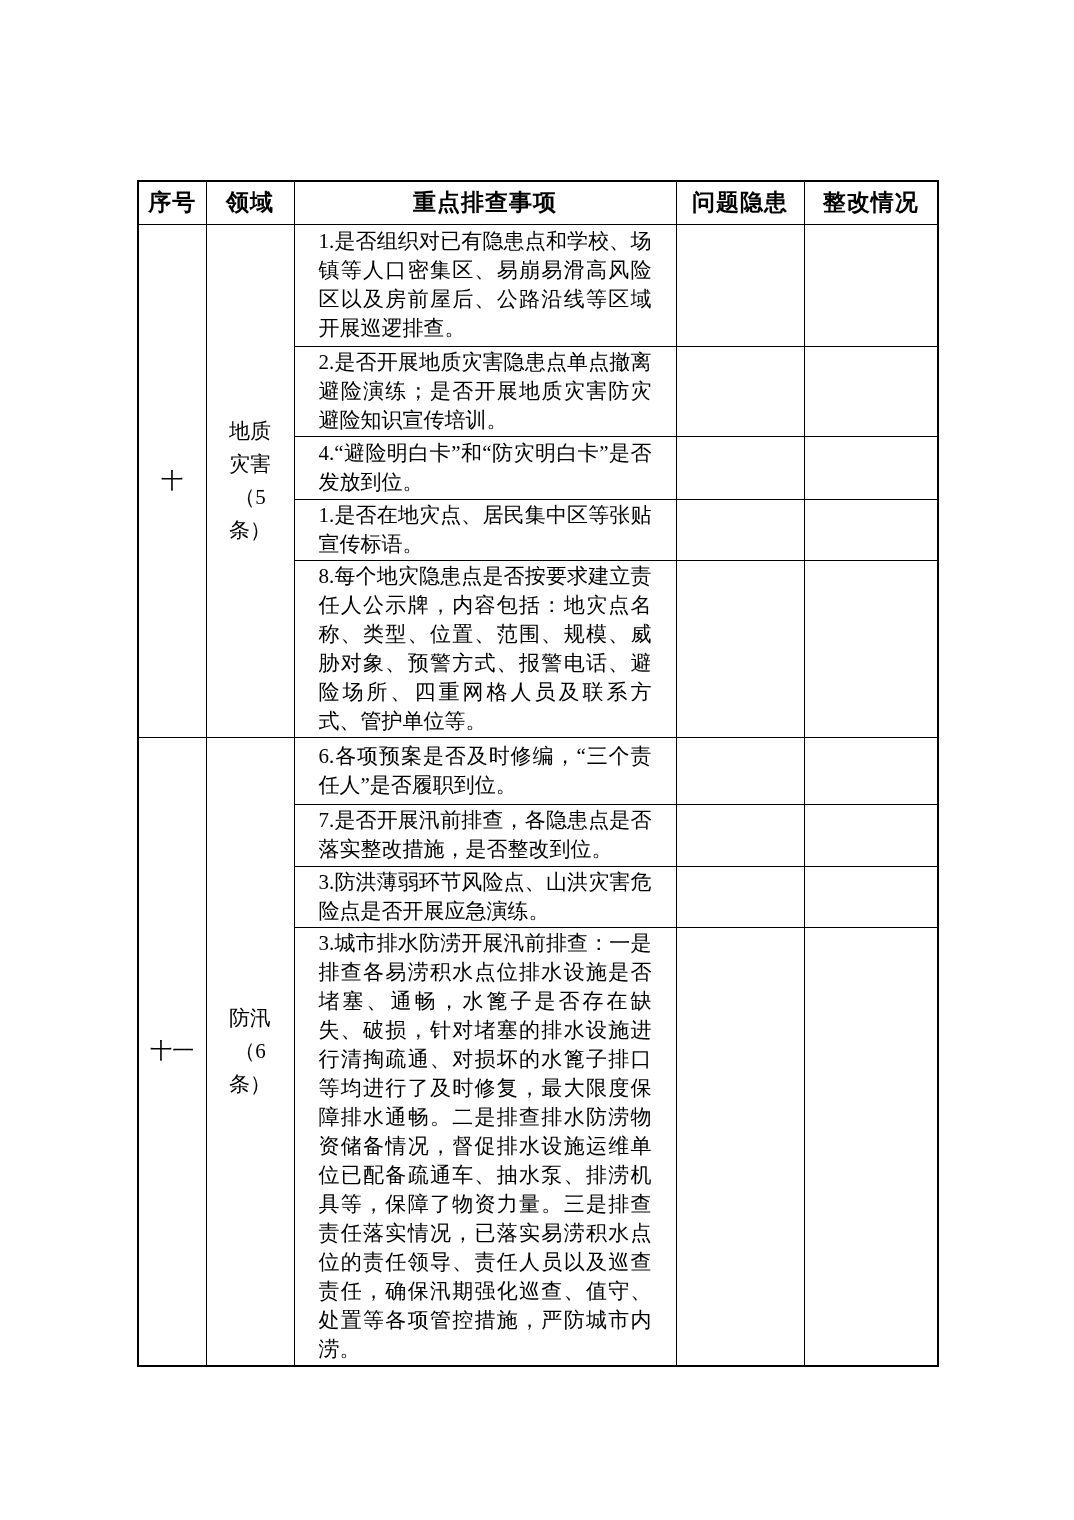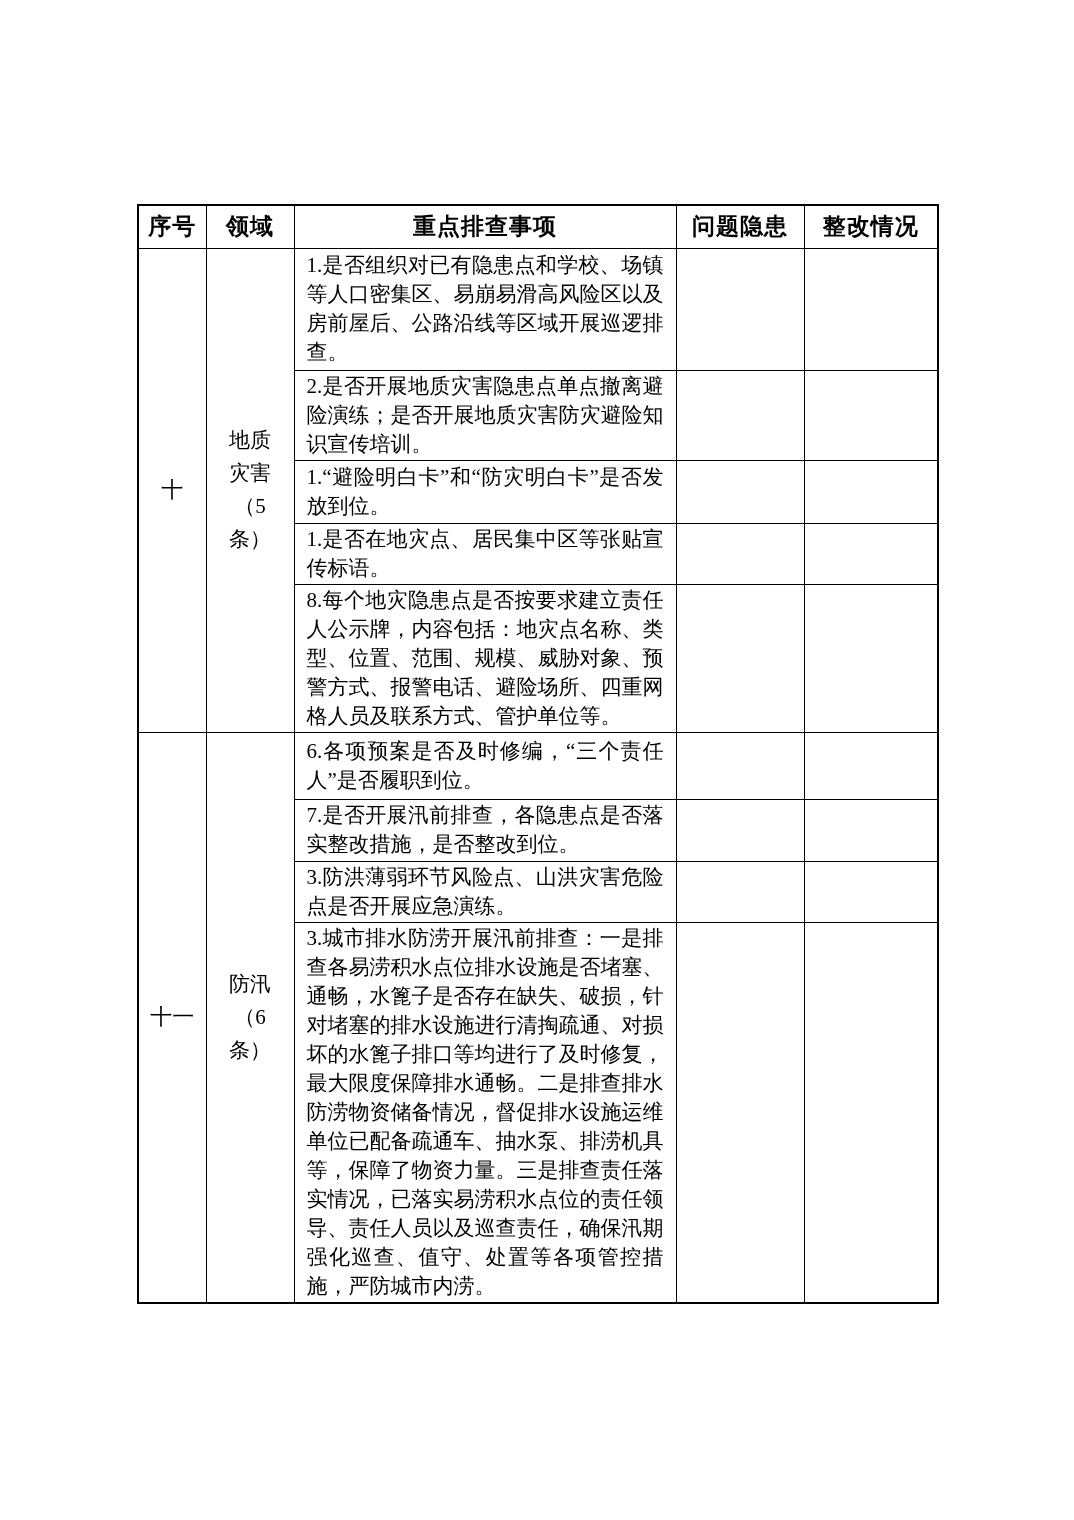--- a/index.html
+++ b/index.html
@@ -2,21 +2,21 @@
 <html lang="zh"><head>
 <meta charset="utf-8">
 <style>
   html,body{margin:0;padding:0;}
   body{
     width:1074px;height:1520px;background:#ffffff;position:relative;
     font-family:"Liberation Serif", serif;color:#000;
     -webkit-text-size-adjust:none;
   }
   .doc-table{
-    position:absolute;left:137px;top:204px;width:800px;
+    position:absolute;left:137px;top:180px;width:800px;
     border-collapse:collapse;table-layout:fixed;
     border:2px solid #000;
   }
   .doc-table th,.doc-table td{
     border:1.5px solid #000;
     padding:0;
     overflow:hidden;
   }
   thead th{
     height:40px;
@@ -37,21 +37,21 @@
     line-height:33px;
     text-align:center;
     vertical-align:middle;
     white-space:pre-line;
   }
   td.c-item{
     font-size:21px;
     line-height:29px;
     text-align:justify;
     text-justify:inter-ideograph;
-    padding:1px 12px;
+    padding:1px 24px;
     vertical-align:middle;
   }
   td.c-blank{background:#ffffff;}
 </style>
 </head>
 <body>
 
 <table class="doc-table">
   <colgroup>
     <col style="width:68px">
@@ -80,21 +80,21 @@
       <td class="c-item">1.是否组织对已有隐患点和学校、场镇等人口密集区、易崩易滑高风险区以及房前屋后、公路沿线等区域开展巡逻排查。</td>
       <td class="c-blank"></td>
       <td class="c-blank"></td>
     </tr>
     <tr style="height:90px">
       <td class="c-item">2.是否开展地质灾害隐患点单点撤离避险演练；是否开展地质灾害防灾避险知识宣传培训。</td>
       <td class="c-blank"></td>
       <td class="c-blank"></td>
     </tr>
     <tr style="height:63px">
-      <td class="c-item">1.“避险明白卡”和“防灾明白卡”是否发放到位。</td>
+      <td class="c-item">4.“避险明白卡”和“防灾明白卡”是否发放到位。</td>
       <td class="c-blank"></td>
       <td class="c-blank"></td>
     </tr>
     <tr style="height:60px">
       <td class="c-item">1.是否在地灾点、居民集中区等张贴宣传标语。</td>
       <td class="c-blank"></td>
       <td class="c-blank"></td>
     </tr>
     <tr style="height:148px">
       <td class="c-item">8.每个地灾隐患点是否按要求建立责任人公示牌，内容包括：地灾点名称、类型、位置、范围、规模、威胁对象、预警方式、报警电话、避险场所、四重网格人员及联系方式、管护单位等。</td>

